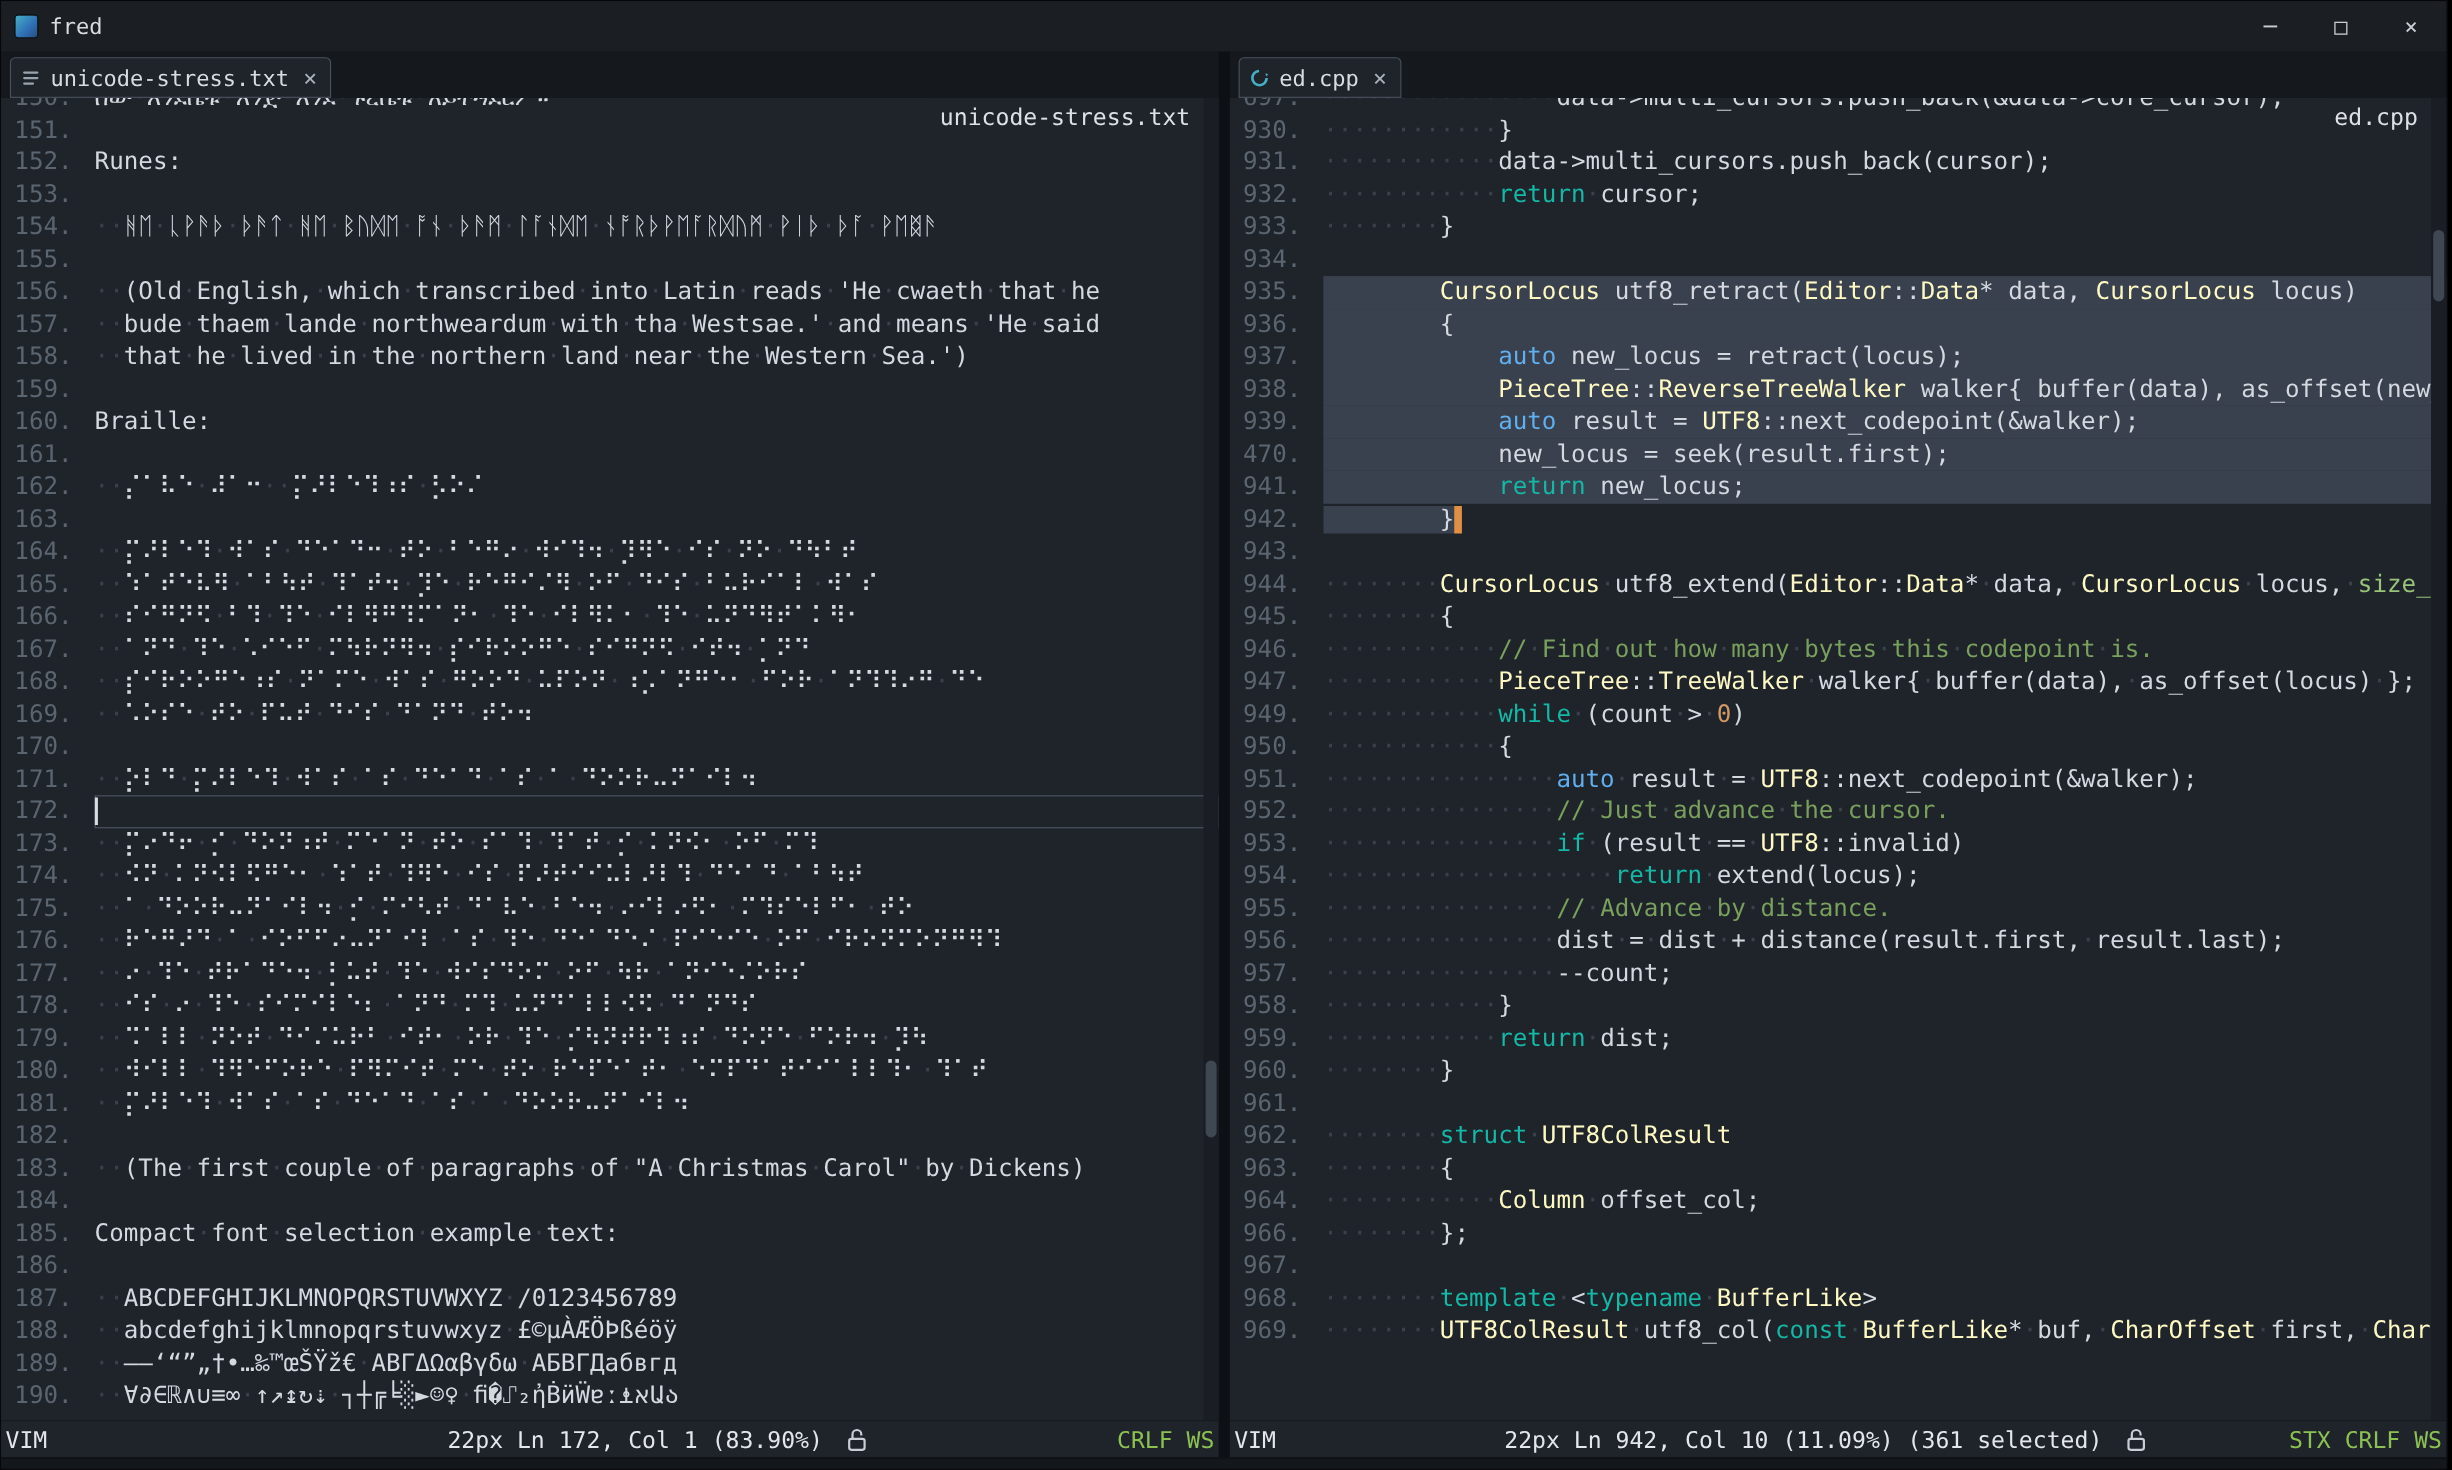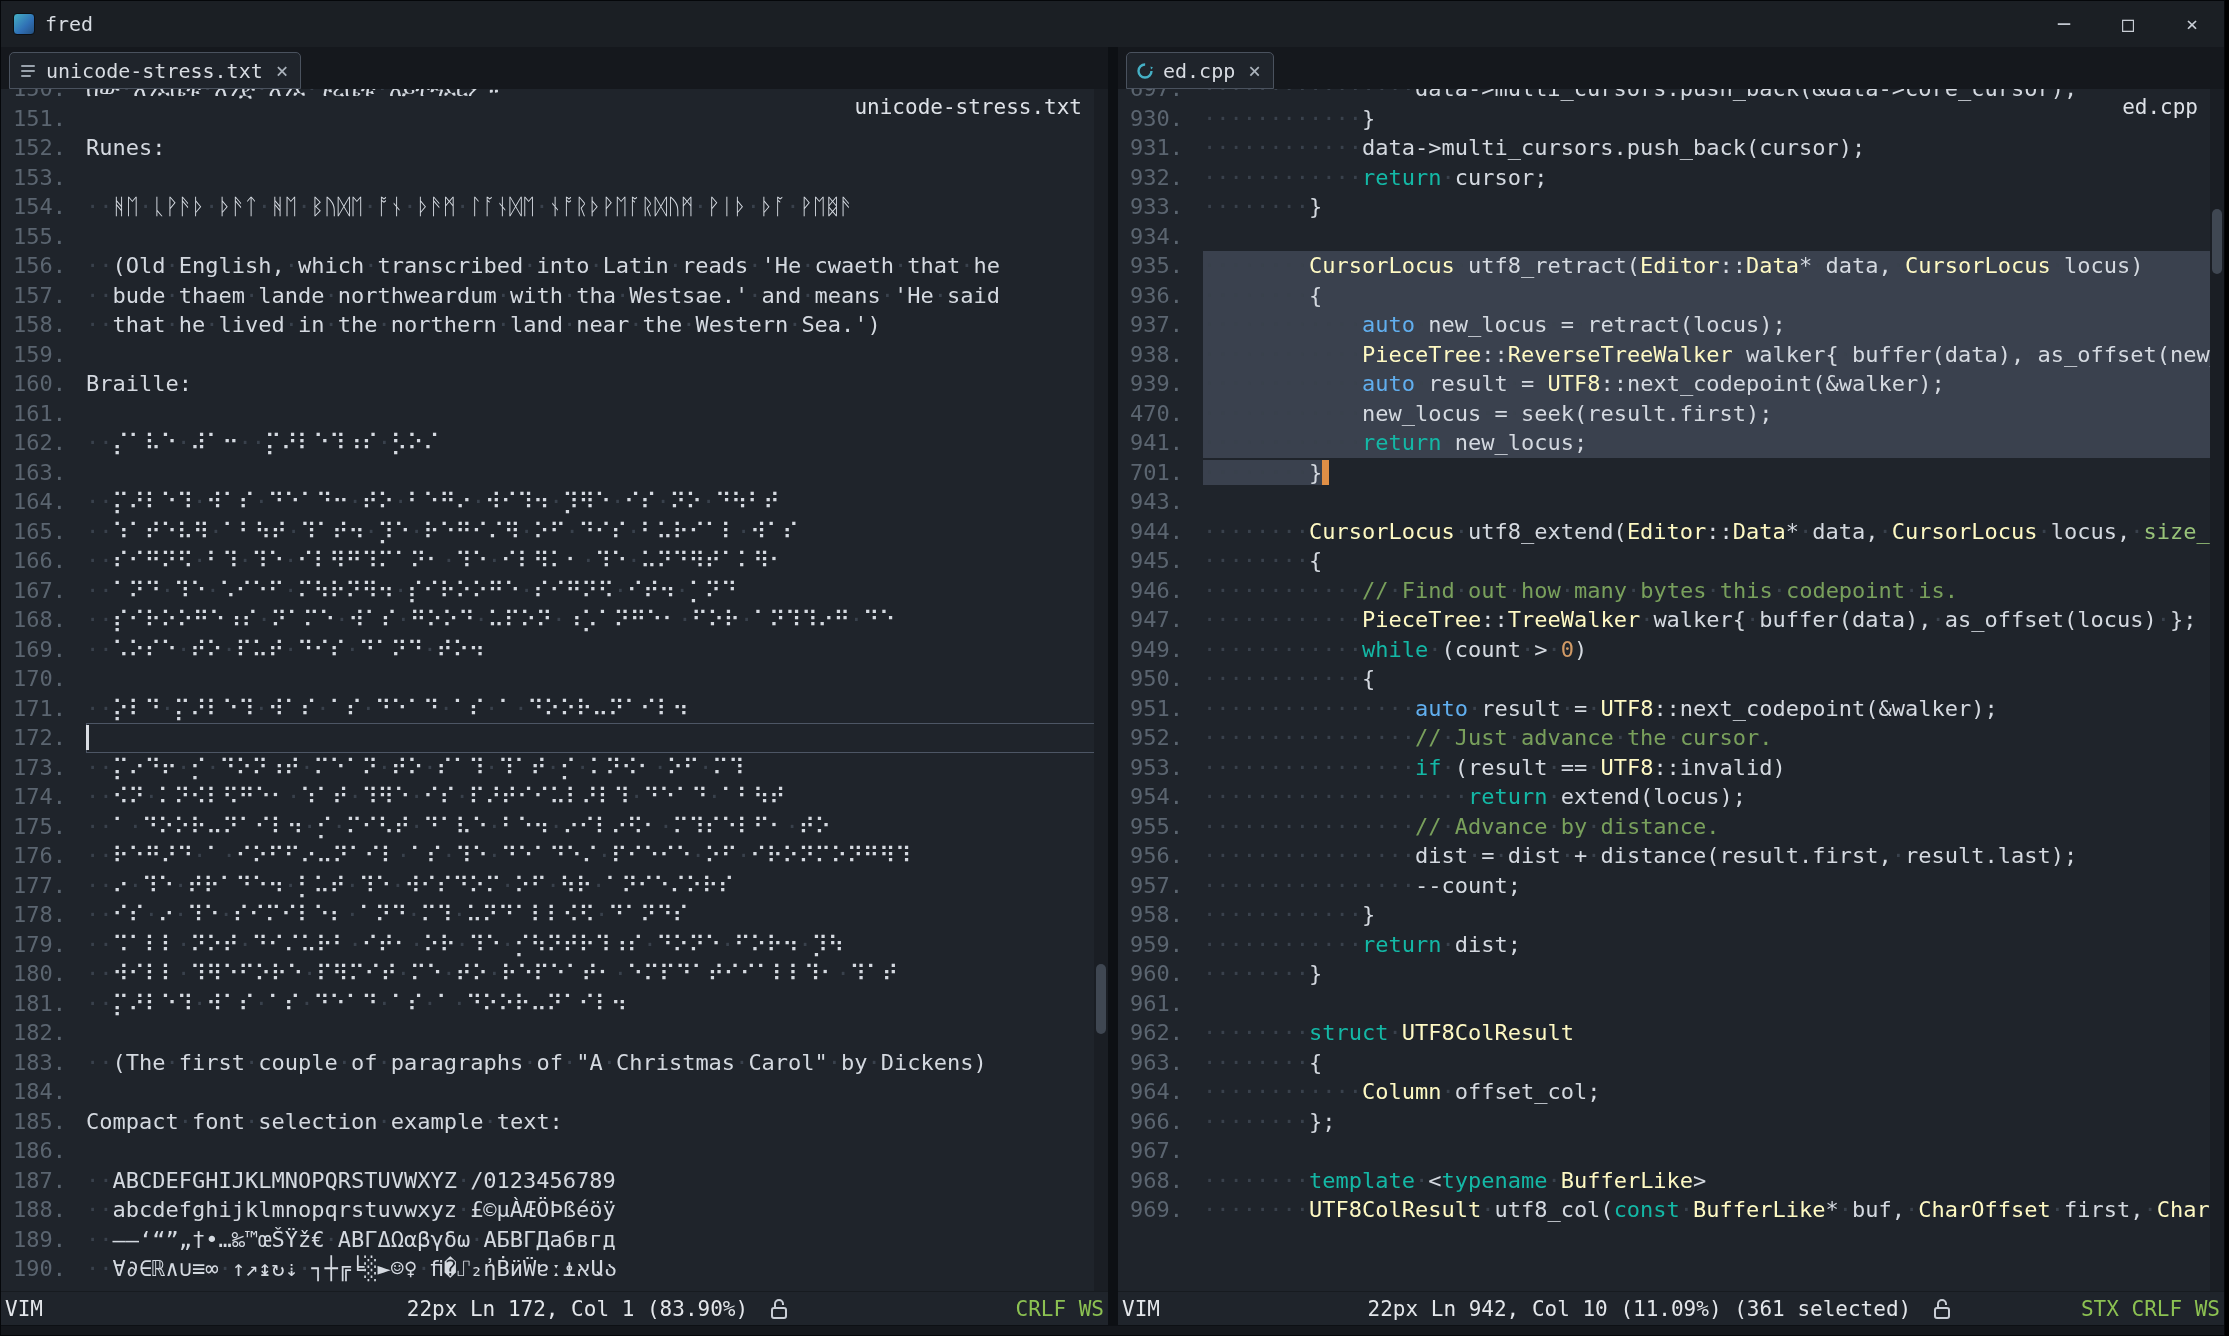--- a/index.html
+++ b/index.html
@@ -192,21 +192,21 @@
             <div class="line"><span class="gutter">932.</span><span class="content"><span class="ws">············</span><span class="tk-k">return</span><span class="ws">·</span><span>cursor;</span></span></div>
             <div class="line"><span class="gutter">933.</span><span class="content"><span class="ws">········</span><span>}</span></span></div>
             <div class="line"><span class="gutter">934.</span><span class="content"></span></div>
             <div class="line"><span class="gutter">935.</span><span class="content sel-full"><span class="ws">········</span><span class="tk-t">CursorLocus</span><span class="ws">·</span><span>utf8_retract(</span><span class="tk-t">Editor</span><span>::</span><span class="tk-t">Data</span><span>*</span><span class="ws">·</span><span>data,</span><span class="ws">·</span><span class="tk-t">CursorLocus</span><span class="ws">·</span><span>locus)</span></span></div>
             <div class="line"><span class="gutter">936.</span><span class="content sel-full"><span class="ws">········</span><span>{</span></span></div>
             <div class="line"><span class="gutter">937.</span><span class="content sel-full"><span class="ws">············</span><span class="tk-a">auto</span><span class="ws">·</span><span>new_locus</span><span class="ws">·</span><span>=</span><span class="ws">·</span><span>retract(locus);</span></span></div>
             <div class="line"><span class="gutter">938.</span><span class="content sel-full"><span class="ws">············</span><span class="tk-t">PieceTree</span><span>::</span><span class="tk-t">ReverseTreeWalker</span><span class="ws">·</span><span>walker{</span><span class="ws">·</span><span>buffer(data),</span><span class="ws">·</span><span>as_offset(new_locus)</span></span></div>
             <div class="line"><span class="gutter">939.</span><span class="content sel-full"><span class="ws">············</span><span class="tk-a">auto</span><span class="ws">·</span><span>result</span><span class="ws">·</span><span>=</span><span class="ws">·</span><span class="tk-t">UTF8</span><span>::next_codepoint(&amp;walker);</span></span></div>
             <div class="line"><span class="gutter">470.</span><span class="content sel-full"><span class="ws">············</span><span>new_locus</span><span class="ws">·</span><span>=</span><span class="ws">·</span><span>seek(result.first);</span></span></div>
             <div class="line"><span class="gutter">941.</span><span class="content sel-full"><span class="ws">············</span><span class="tk-k">return</span><span class="ws">·</span><span>new_locus;</span></span></div>
-            <div class="line"><span class="gutter">701.</span><span class="content"><span class="sel-part"><span class="ws">········</span><span>}</span></span><span class="caret orange" style="left: 9ch;"></span></span></div>
+            <div class="line"><span class="gutter">942.</span><span class="content"><span class="sel-part"><span class="ws">········</span><span>}</span></span><span class="caret orange" style="left: 9ch;"></span></span></div>
             <div class="line"><span class="gutter">943.</span><span class="content"></span></div>
             <div class="line"><span class="gutter">944.</span><span class="content"><span class="ws">········</span><span class="tk-t">CursorLocus</span><span class="ws">·</span><span>utf8_extend(</span><span class="tk-t">Editor</span><span>::</span><span class="tk-t">Data</span><span>*</span><span class="ws">·</span><span>data,</span><span class="ws">·</span><span class="tk-t">CursorLocus</span><span class="ws">·</span><span>locus,</span><span class="ws">·</span><span class="tk-g">size_t</span><span class="ws">·</span></span></div>
             <div class="line"><span class="gutter">945.</span><span class="content"><span class="ws">········</span><span>{</span></span></div>
             <div class="line"><span class="gutter">946.</span><span class="content"><span class="ws">············</span><span class="tk-c">//</span><span class="ws">·</span><span class="tk-c">Find</span><span class="ws">·</span><span class="tk-c">out</span><span class="ws">·</span><span class="tk-c">how</span><span class="ws">·</span><span class="tk-c">many</span><span class="ws">·</span><span class="tk-c">bytes</span><span class="ws">·</span><span class="tk-c">this</span><span class="ws">·</span><span class="tk-c">codepoint</span><span class="ws">·</span><span class="tk-c">is.</span></span></div>
             <div class="line"><span class="gutter">947.</span><span class="content"><span class="ws">············</span><span class="tk-t">PieceTree</span><span>::</span><span class="tk-t">TreeWalker</span><span class="ws">·</span><span>walker{</span><span class="ws">·</span><span>buffer(data),</span><span class="ws">·</span><span>as_offset(locus)</span><span class="ws">·</span><span>};</span></span></div>
             <div class="line"><span class="gutter">949.</span><span class="content"><span class="ws">············</span><span class="tk-k">while</span><span class="ws">·</span><span>(count</span><span class="ws">·</span><span>&gt;</span><span class="ws">·</span><span class="tk-n">0</span><span>)</span></span></div>
             <div class="line"><span class="gutter">950.</span><span class="content"><span class="ws">············</span><span>{</span></span></div>
             <div class="line"><span class="gutter">951.</span><span class="content"><span class="ws">················</span><span class="tk-a">auto</span><span class="ws">·</span><span>result</span><span class="ws">·</span><span>=</span><span class="ws">·</span><span class="tk-t">UTF8</span><span>::next_codepoint(&amp;walker);</span></span></div>
             <div class="line"><span class="gutter">952.</span><span class="content"><span class="ws">················</span><span class="tk-c">//</span><span class="ws">·</span><span class="tk-c">Just</span><span class="ws">·</span><span class="tk-c">advance</span><span class="ws">·</span><span class="tk-c">the</span><span class="ws">·</span><span class="tk-c">cursor.</span></span></div>
             <div class="line"><span class="gutter">953.</span><span class="content"><span class="ws">················</span><span class="tk-k">if</span><span class="ws">·</span><span>(result</span><span class="ws">·</span><span>==</span><span class="ws">·</span><span class="tk-t">UTF8</span><span>::invalid)</span></span></div>

